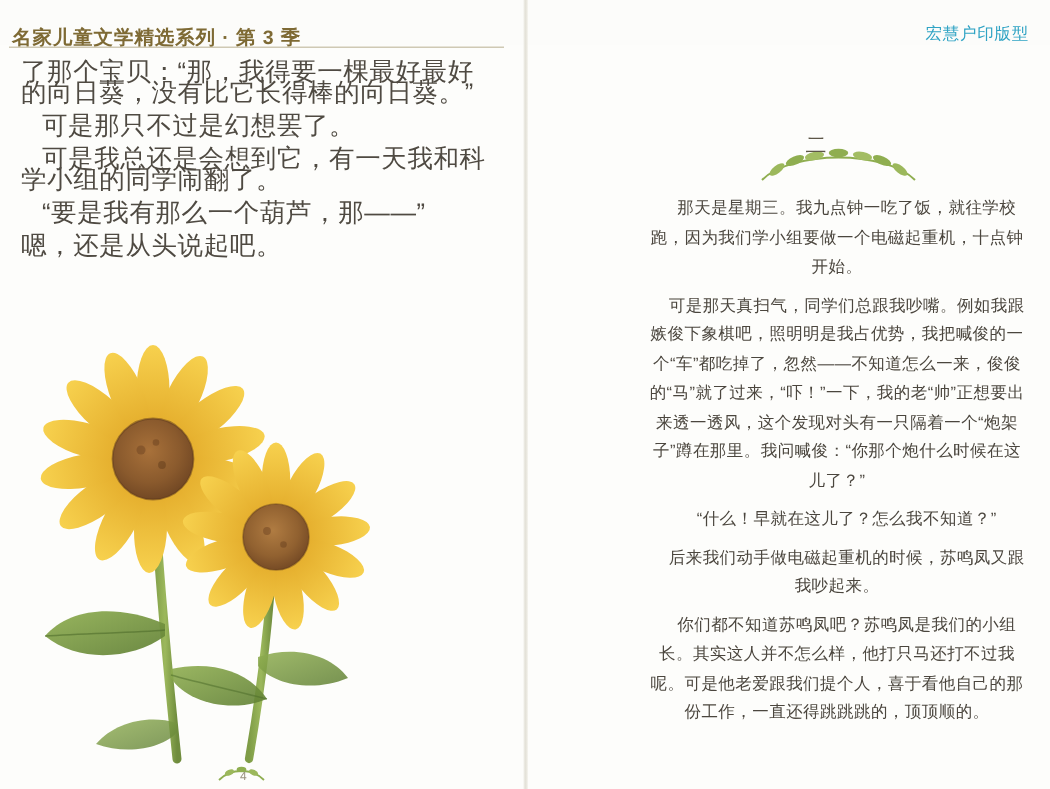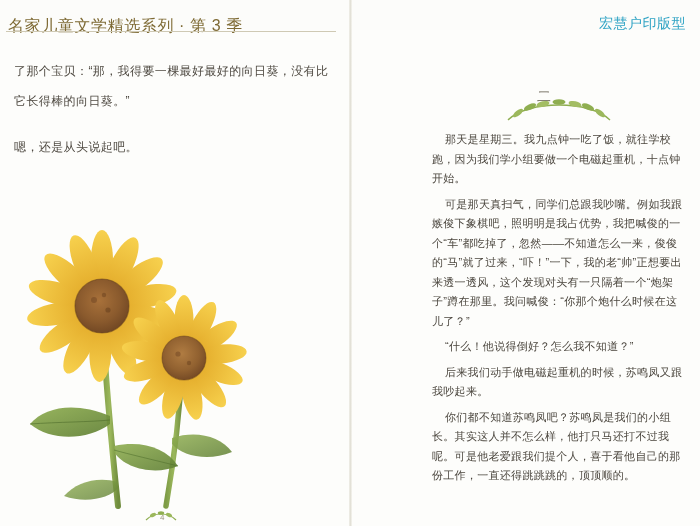--- a/index.html
+++ b/index.html
@@ -27,39 +27,39 @@
     left: 0;
     top: 0;
     width: 700px;
     height: 30px;
     background: #fcfcfa;
   }
   .series-title {
     position: absolute;
     left: 8px;
     top: 16px;
-    font-size: 16px;
-    font-weight: normal;
+    font-size: 13px;
+    font-weight: bold;
     color: #7e6a34;
     letter-spacing: 0.6px;
     white-space: nowrap;
   }
   .header-rule {
     position: absolute;
     left: 6px;
     top: 31px;
     width: 330px;
     height: 1px;
     background: #cfc9b4;
   }
   .publisher-mark {
     position: absolute;
     right: 14px;
     top: 15px;
-    font-size: 14px;
+    font-size: 11px;
     color: #2fa3c4;
     letter-spacing: 0.5px;
     white-space: nowrap;
   }
 
   
   .gutter {
     position: absolute;
     left: 349px;
     top: 0;
@@ -76,23 +76,23 @@
     width: 349px;
     height: 496px;
   }
   .left-text {
     position: absolute;
     left: 14px;
     top: 10px;
     width: 318px;
   }
   .left-text p {
-    margin: 16px 0 8px 0;
-    font-size: 12px;
-    line-height: 30px;
+    margin: 1px 0 8px 0;
+    font-size: 17px;
+    line-height: 14px;
     color: #4f4a42;
     letter-spacing: 0.4px;
   }
   .left-text p.indent {
     text-indent: 14px;
   }
 
   
   .illustration {
     position: absolute;
@@ -136,20 +136,21 @@
   }
   .right-text p {
     margin: 0 0 6px 0;
     font-size: 11px;
     line-height: 19.5px;
     color: #4b463e;
     letter-spacing: 0.3px;
   }
   .right-text p.indent {
     text-indent: 13px;
+    text-align: center;
   }
 
   
   .page-number {
     position: absolute;
     bottom: 4px;
     font-size: 8px;
     color: #9b9481;
   }
   .page-number.left {
@@ -173,20 +174,23 @@
     <div class="header-rule"></div>
     <div class="publisher-mark">宏慧户印版型</div>
   </div>
 
   <div class="gutter"></div>
 
   <div class="left-page">
 
     <div class="left-text">
       <p>了那个宝贝：“那，我得要一棵最好最好的向日葵，没有比它长得棒的向日葵。”</p>
+      <p class="indent">可是那只不过是幻想罢了。</p>
+      <p class="indent">可是我总还是会想到它，有一天我和科学小组的同学闹翻了。</p>
+      <p class="indent">“要是我有那么一个葫芦，那——”</p>
       <p>嗯，还是从头说起吧。</p>
     </div>
 
     <div class="illustration">
       <svg width="330" height="300" viewBox="0 0 330 300" xmlns="http://www.w3.org/2000/svg">
         <defs>
           <radialGradient id="diskA" cx="45%" cy="40%" r="65%">
             <stop offset="0%" stop-color="#a8713a"></stop>
             <stop offset="60%" stop-color="#8a5a2d"></stop>
             <stop offset="100%" stop-color="#6d4422"></stop>
@@ -294,21 +298,21 @@
         <ellipse cx="71" cy="14" rx="6.5" ry="2.8" fill="#a3bd63" transform="rotate(12 71 14)"></ellipse>
         <ellipse cx="84" cy="17" rx="6.5" ry="2.8" fill="#8fae50" transform="rotate(24 84 17)"></ellipse>
         <ellipse cx="96" cy="23" rx="6" ry="2.6" fill="#9cb85c" transform="rotate(38 96 23)"></ellipse>
       </svg>
     </div>
     <div class="chapter-number">二</div>
 
     <div class="right-text">
       <p class="indent">那天是星期三。我九点钟一吃了饭，就往学校跑，因为我们学小组要做一个电磁起重机，十点钟开始。</p>
       <p class="indent">可是那天真扫气，同学们总跟我吵嘴。例如我跟嫉俊下象棋吧，照明明是我占优势，我把喊俊的一个“车”都吃掉了，忽然——不知道怎么一来，俊俊的“马”就了过来，“吓！”一下，我的老“帅”正想要出来透一透风，这个发现对头有一只隔着一个“炮架子”蹲在那里。我问喊俊：“你那个炮什么时候在这儿了？”</p>
-      <p class="indent">“什么！他说得倒好？怎么我不知道？”</p>
+      <p class="indent">“什么！早就在这儿了？怎么我不知道？”</p>
       <p class="indent">后来我们动手做电磁起重机的时候，苏鸣凤又跟我吵起来。</p>
       <p class="indent">你们都不知道苏鸣凤吧？苏鸣凤是我们的小组长。其实这人并不怎么样，他打只马还打不过我呢。可是他老爱跟我们提个人，喜于看他自己的那份工作，一直还得跳跳跳的，顶顶顺的。</p>
 
     </div>
 
   </div>
 
 </div>
 
 </body></html>

